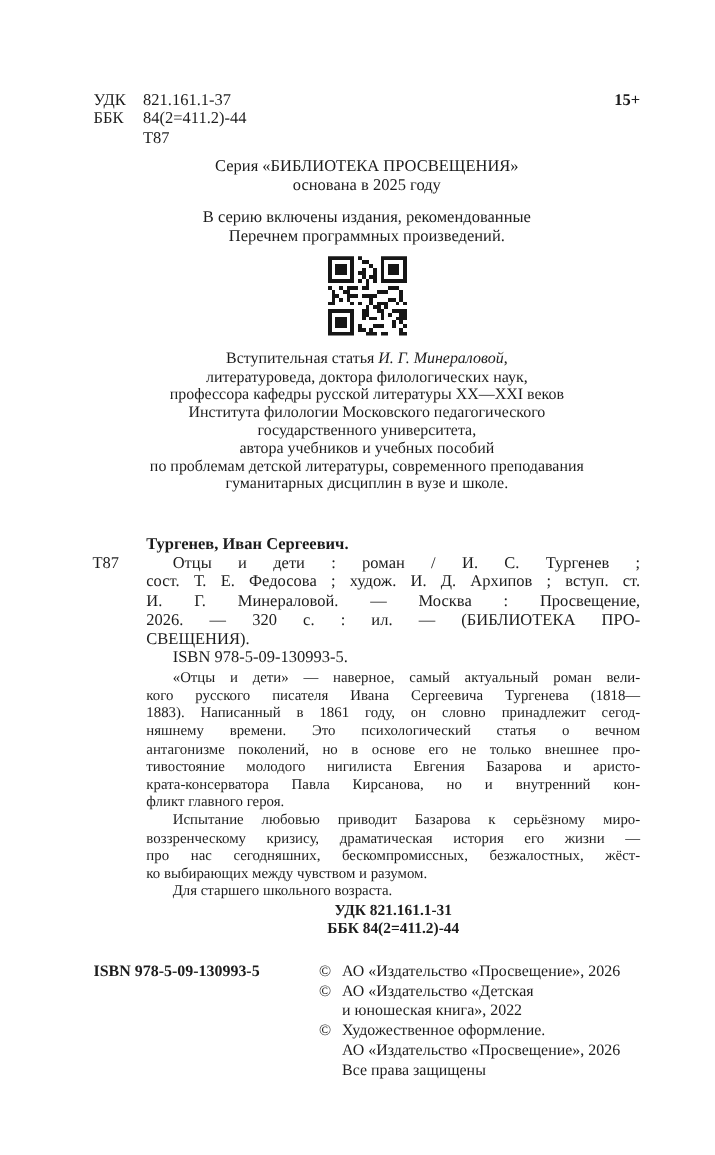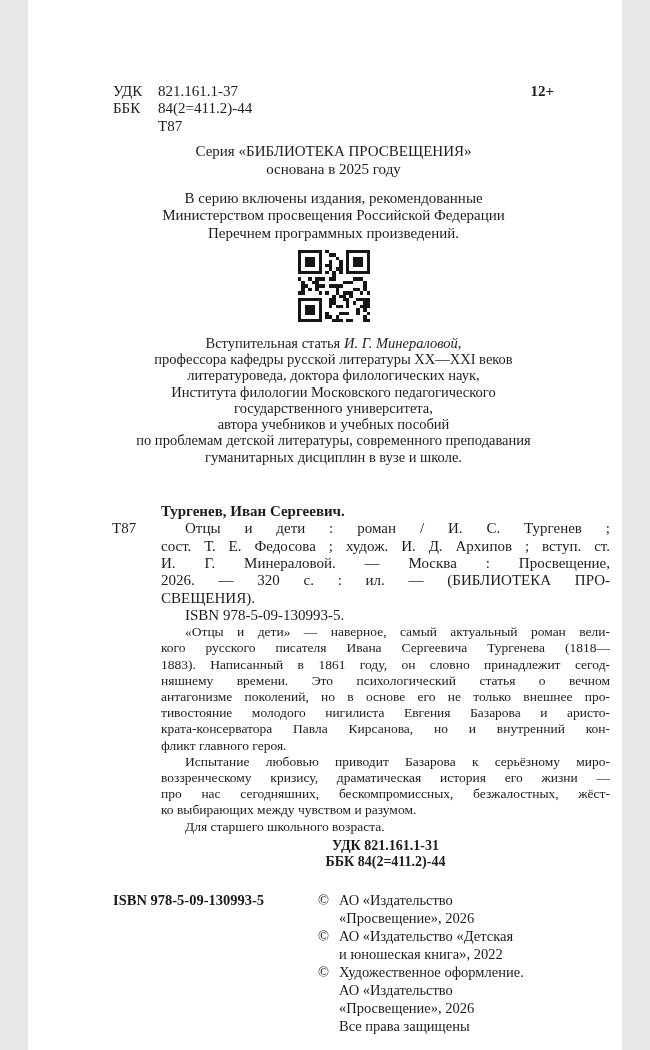--- a/index.html
+++ b/index.html
@@ -1,18 +1,18 @@
 <!DOCTYPE html>
 <html lang="ru"><head>
 <meta charset="utf-8">
 <style>
   html,body{margin:0;padding:0;background:#e8e8e8;}
   .page{
     position:relative;
-    width:594px;height:1050px;
+    width:650px;height:1050px;
     margin:0 auto;
     background:#ffffff;
     color:#1c1c1c;
     font-family:"Liberation Serif","DejaVu Serif",serif;
     font-size:15px;
     line-height:17.4px;
     box-sizing:border-box;
     padding:83px 68px 0 85px;
     overflow:hidden;
   }
@@ -58,31 +58,30 @@
 
   <div class="header-row">
     <div class="codes">
       <span>УДК</span>
       <span>821.161.1-37</span>
       <span>ББК</span>
       <span>84(2=411.2)-44</span>
       <span></span>
       <span>Т87</span>
     </div>
-    <div class="age">12+</div>
+    <div class="age">15+</div>
   </div>
 
   <div class="series-block center">
     <div>Серия «БИБЛИОТЕКА ПРОСВЕЩЕНИЯ»</div>
     <div>основана в 2025 году</div>
   </div>
 
   <div class="note-block center-lines">
       <div>В серию включены издания, рекомендованные</div>
-      <div>Министерством просвещения Российской Федерации</div>
       <div>Перечнем программных произведений.</div>
     </div>
 
   <div class="qr-wrap">
     <div id="qr"><svg xmlns="http://www.w3.org/2000/svg" viewBox="0 0 21 21" width="72" height="72" shape-rendering="crispEdges" fill="#161616">
           <rect x="0" y="0" width="1" height="1"></rect>
           <rect x="1" y="0" width="1" height="1"></rect>
           <rect x="2" y="0" width="1" height="1"></rect>
           <rect x="3" y="0" width="1" height="1"></rect>
           <rect x="4" y="0" width="1" height="1"></rect>
@@ -283,22 +282,22 @@
           <rect x="14" y="20" width="1" height="1"></rect>
           <rect x="15" y="20" width="1" height="1"></rect>
           <rect x="19" y="20" width="1" height="1"></rect>
           <rect x="20" y="20" width="1" height="1"></rect>
         </svg></div>
   </div>
 
   <div class="intro-block">
     <div class="center"><span>Вступительная статья </span><span class="italic">И. Г. Минераловой</span><span>,</span></div>
     <div class="center-lines">
+        <div>литературоведа, доктора филологических наук,</div>
         <div>профессора кафедры русской литературы XX—XXI веков</div>
-        <div>литературоведа, доктора филологических наук,</div>
         <div>Института филологии Московского педагогического</div>
         <div>государственного университета,</div>
         <div>автора учебников и учебных пособий</div>
         <div>по проблемам детской литературы, современного преподавания</div>
         <div>гуманитарных дисциплин в вузе и школе.</div>
       </div>
   </div>
 
   <div class="card">
     <span class="card-sign">Т87</span>

